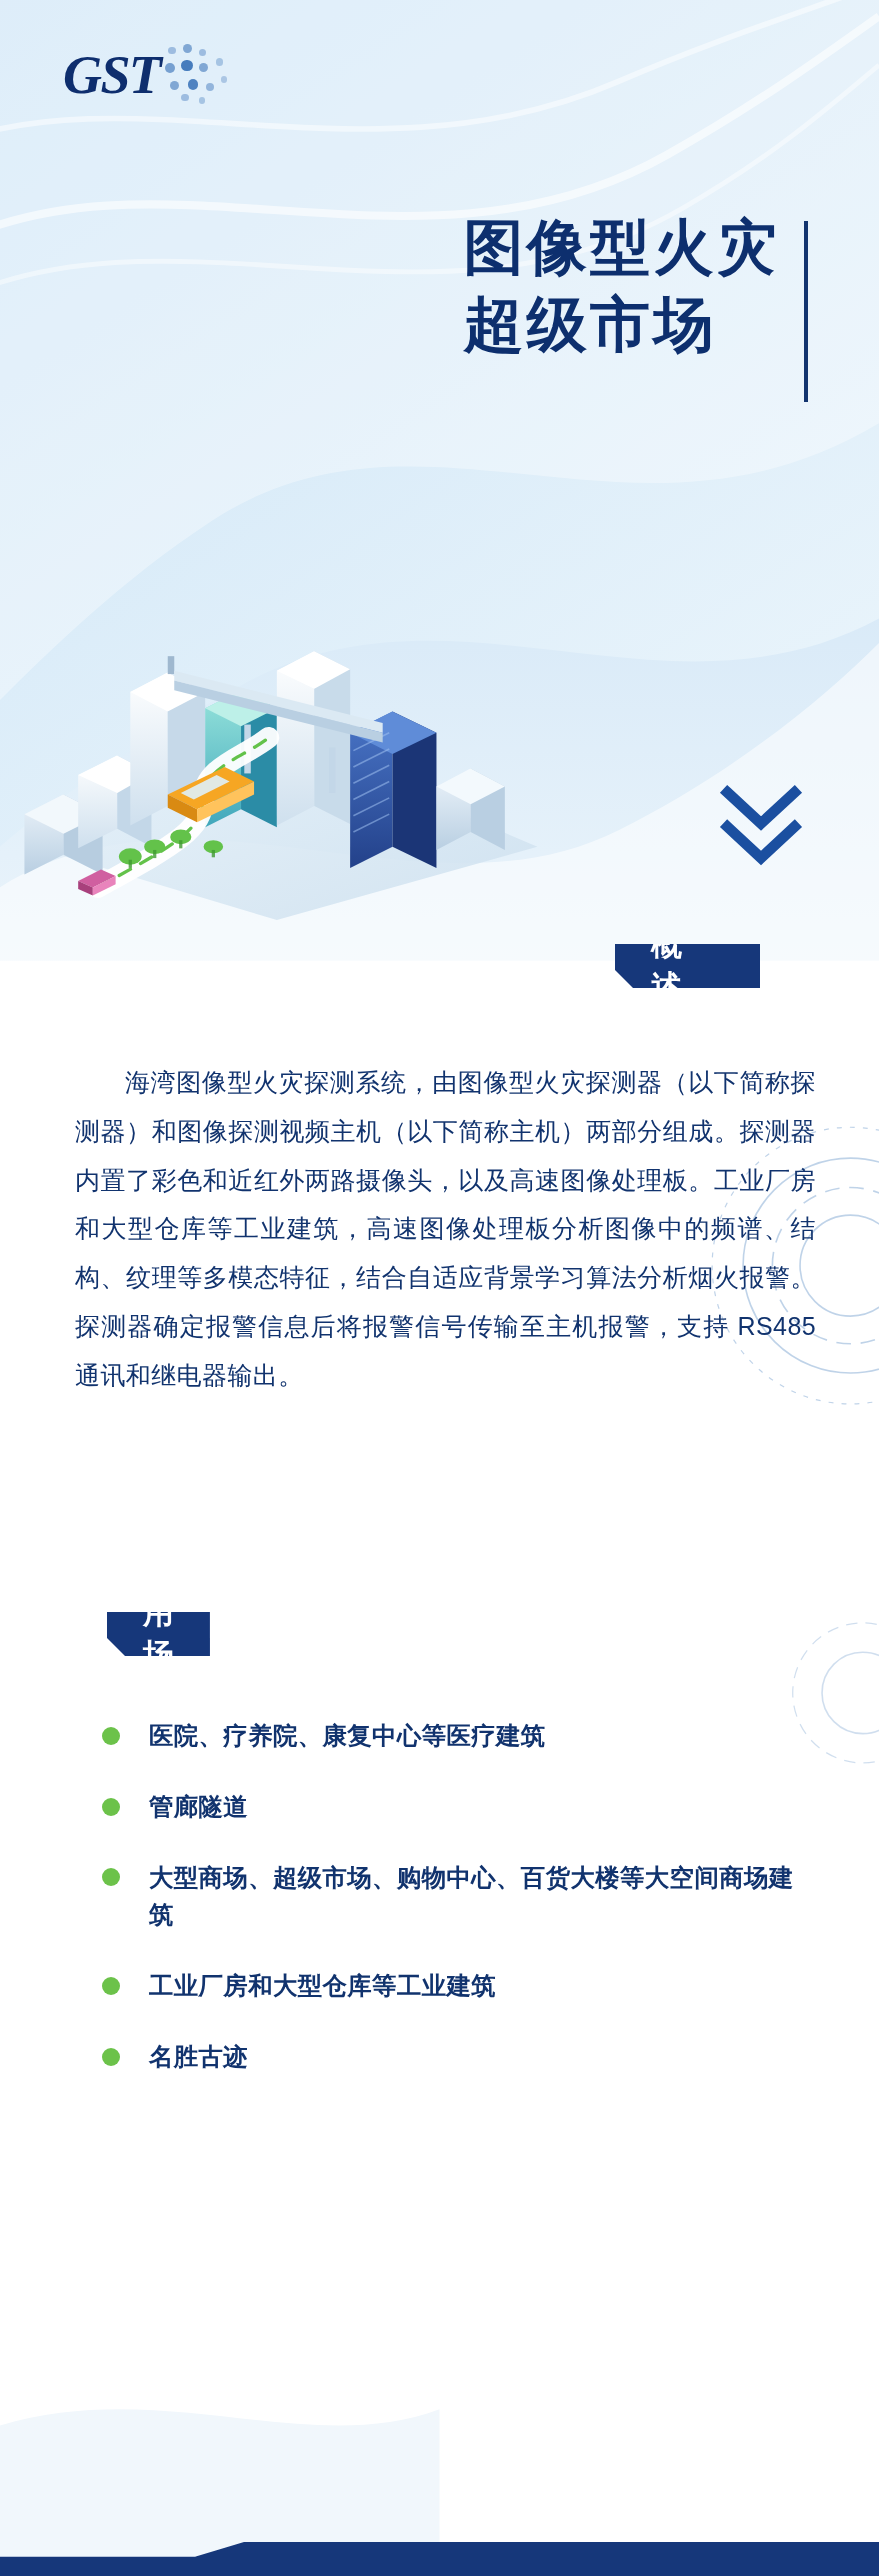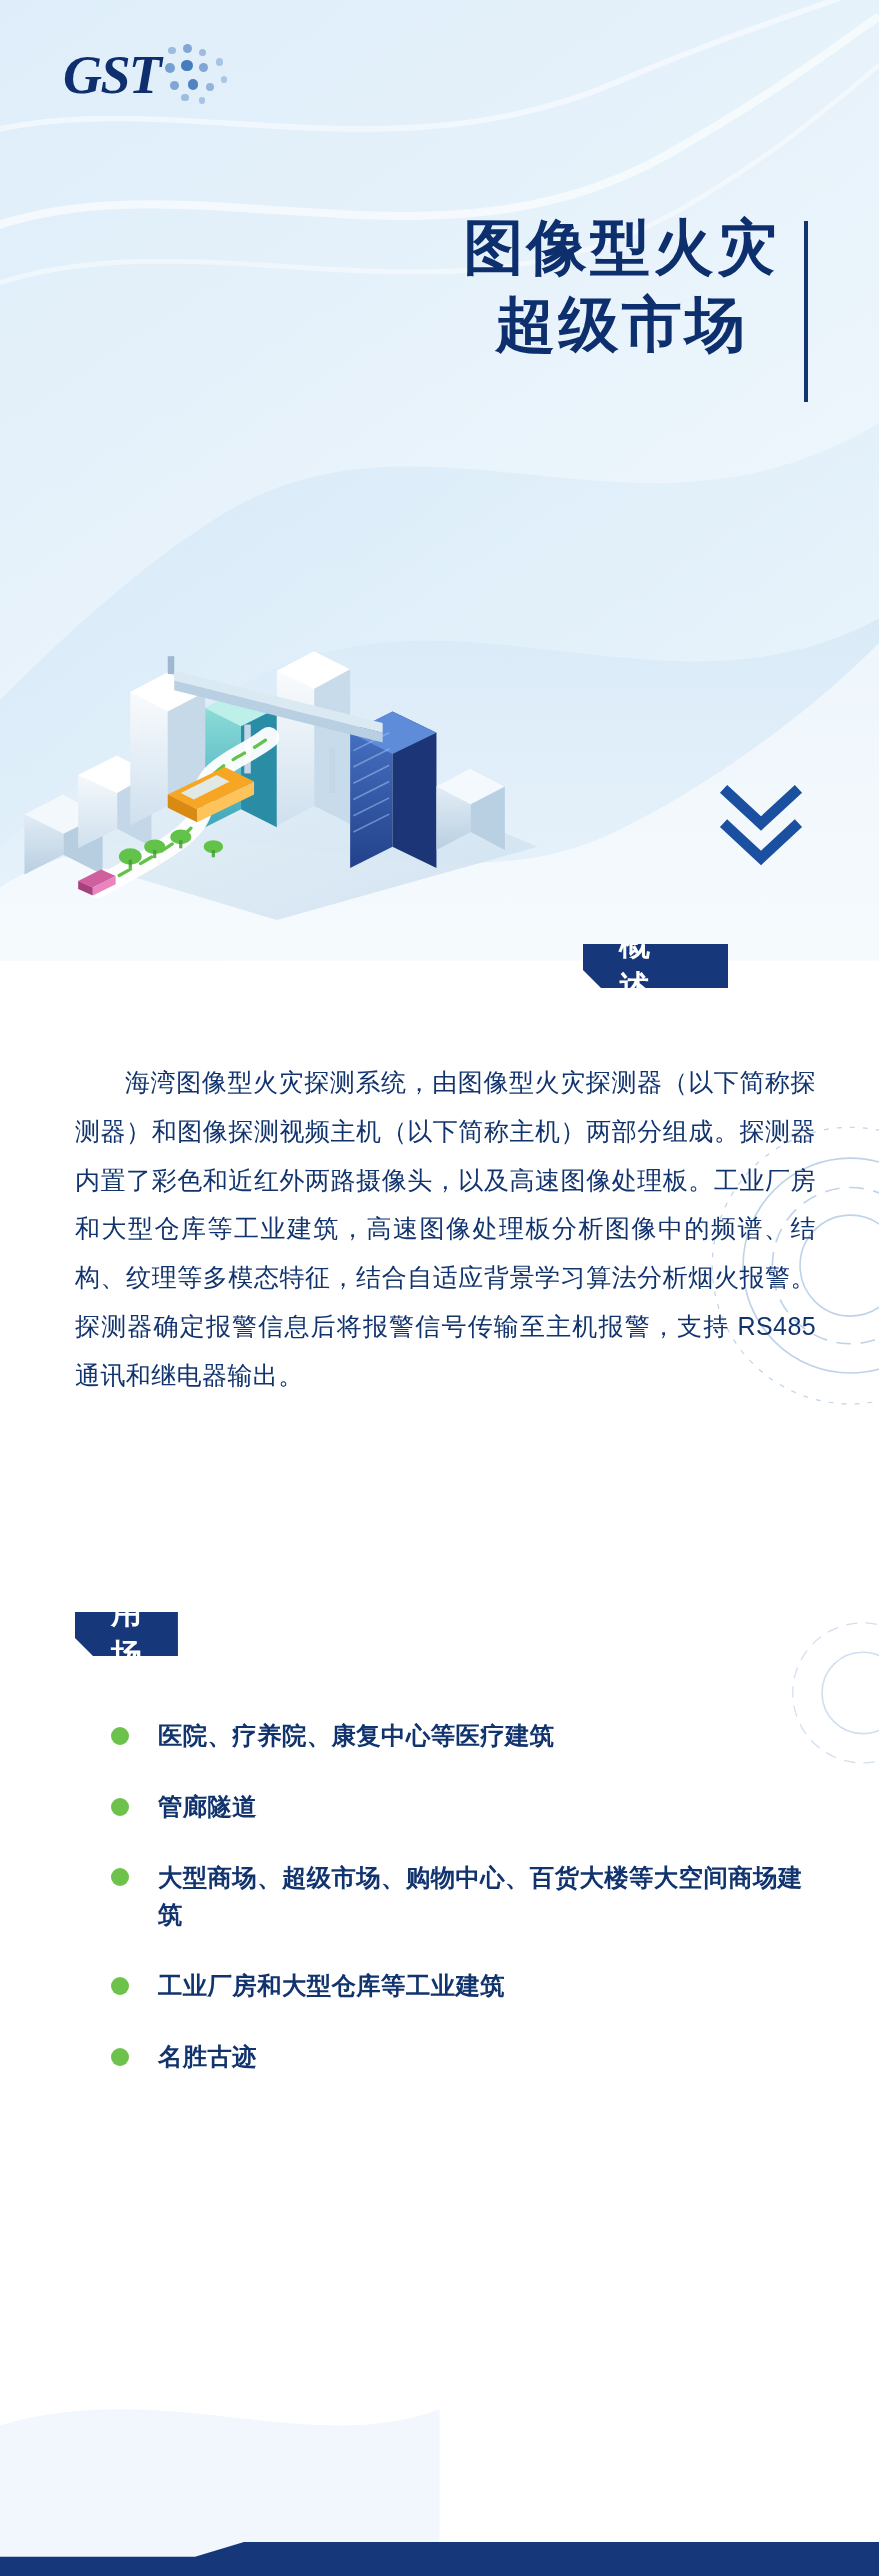--- a/index.html
+++ b/index.html
@@ -42,21 +42,21 @@
     display: block;
     border-radius: 50%;
     background: #1f5fae;
   }
 
   
   .title-block {
     position: absolute;
     top: 210px;
     right: 99px;
-    text-align: center;
+    text-align: left;
   }
   .title-line {
     font-size: 60px;
     font-weight: bold;
     color: #0d2f6e;
     letter-spacing: 3.3px;
     line-height: 1.28;
     white-space: nowrap;
   }
   .title-bar {
@@ -81,20 +81,21 @@
     background: #16377a;
     display: flex;
     align-items: center;
     justify-content: center;
     color: #ffffff;
     font-size: 31px;
     font-weight: bold;
     letter-spacing: 8.1px;
     padding: 0 31px 0 36px;
     clip-path: polygon(0 0, 100% 0, 100% 100%, 18px 100%, 0 calc(100% - 18px));
+    margin-left: 32px;
   }
   .banner-wrap { position: absolute; }
   .banner-wrap::after {
     content: "";
     position: absolute;
     left: 9.8px; top: 9.8px;
     width: calc(100% - 0px); height: 60px;
     border: 1.6px solid #16377a;
     z-index: -1;
   }
@@ -113,21 +114,21 @@
     color: #11336e;
     text-align: justify;
     text-indent: 50px;
     letter-spacing: 0.4px;
   }
 
   
   .bullets {
     position: absolute;
     top: 1717px;
-    left: 111px;
+    left: 102px;
     width: 716px;
     list-style: none;
   }
   .bullets li {
     position: relative;
     padding-left: 47px;
     margin-bottom: 33px;
     font-size: 24.4px;
     font-weight: bold;
     line-height: 1.55;

